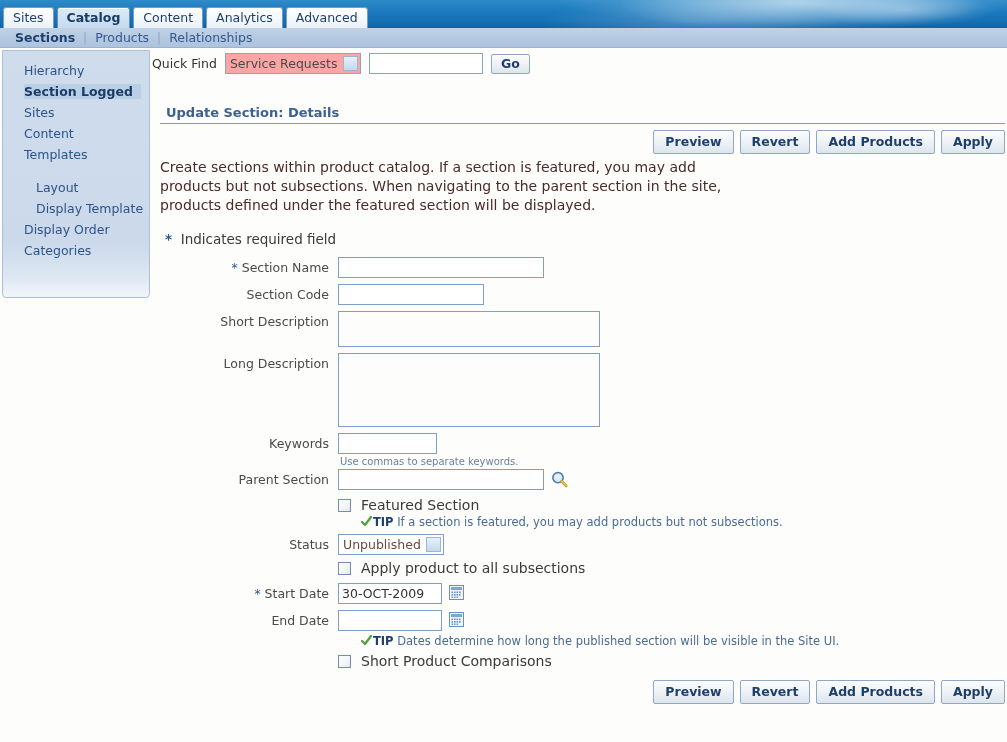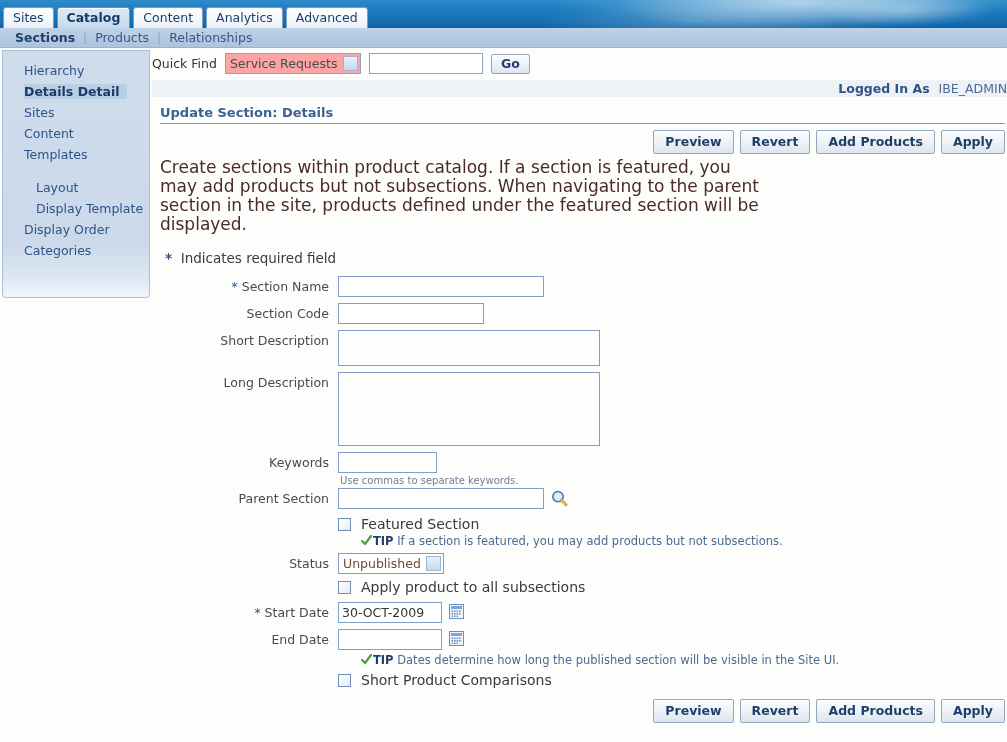--- a/index.html
+++ b/index.html
@@ -144,28 +144,29 @@
     box-sizing: border-box;
   }
   .loginbar .lbl { font-weight: bold; font-size: 12.5px; color: #2d5489; }
   .loginbar .val { font-size: 12.5px; color: #4a6b94; margin-left: 9px; }
 
   
   .content { position: absolute; left: 160px; top: 105px; width: 847px; }
   .page-title {
     font-size: 13px; font-weight: bold; color: #3b6094;
     padding-bottom: 3px;
+    margin-left: 6px;
   }
   .title-rule { border-bottom: 1px solid #7f9fc4; width: 845px; margin-bottom: 6px; }
 
   .btnrow { display: flex; gap: 6px; justify-content: flex-end; width: 845px; }
   .btnrow .btn { padding: 3px 11px 4px; }
 
   .intro {
-    font-size: 17px; color: #4a2a2a; line-height: 19px;
+    font-size: 14px; color: #4a2a2a; line-height: 19px;
     width: 600px; margin-top: 4px;
     font-family: "DejaVu Sans", "Liberation Sans", sans-serif;
   }
   .reqnote { margin-top: 16px; font-size: 13.5px; color: #3a3a3a; padding-left: 5px; }
   .reqnote .star { color: #2d5489; font-weight: bold; }
 
   
   .form { margin-top: 10px; }
   .frow { display: flex; align-items: flex-start; margin-bottom: 6px; }
   .flabel {
@@ -237,21 +238,21 @@
   <div class="subnav">
     <div class="item selected">Sections</div>
     <div class="sep">|</div>
     <div class="item">Products</div>
     <div class="sep">|</div>
     <div class="item">Relationships</div>
   </div>
 
   <div class="sidebar">
     <div class="side-item"><span>Hierarchy</span></div>
-    <div class="side-item"><span class="selected side-item" style="padding:0 8px 0 0;margin:0;">Details Detail</span></div>
+    <div class="side-item"><span class="selected side-item" style="padding:0 8px 0 0;margin:0;">Section Logged</span></div>
     <div class="side-item"><span>Sites</span></div>
     <div class="side-item"><span>Content</span></div>
     <div class="side-item"><span>Templates</span></div>
     <div class="side-gap"></div>
     <div class="side-item indent"><span>Layout</span></div>
     <div class="side-item indent"><span>Display Template</span></div>
     <div class="side-item"><span>Display Order</span></div>
     <div class="side-item"><span>Categories</span></div>
   </div>
 
@@ -260,24 +261,20 @@
     <span class="select-wrap">
       <select class="qf-select">
         <option>Service Requests</option>
       </select>
       <span class="arrow"></span>
     </span>
     <input class="qf-input" type="text" placeholder="" style="">
     <button class="btn go">Go</button>
   </div>
 
-  <div class="loginbar">
-    <span class="lbl">Logged In As</span>
-    <span class="val">IBE_ADMIN</span>
-  </div>
 
   <div class="content">
 
     <div class="page-title">Update Section: Details</div>
     <div class="title-rule"></div>
 
     <div class="btnrow">
       <button class="btn">Preview</button>
       <button class="btn">Revert</button>
       <button class="btn">Add Products</button>

